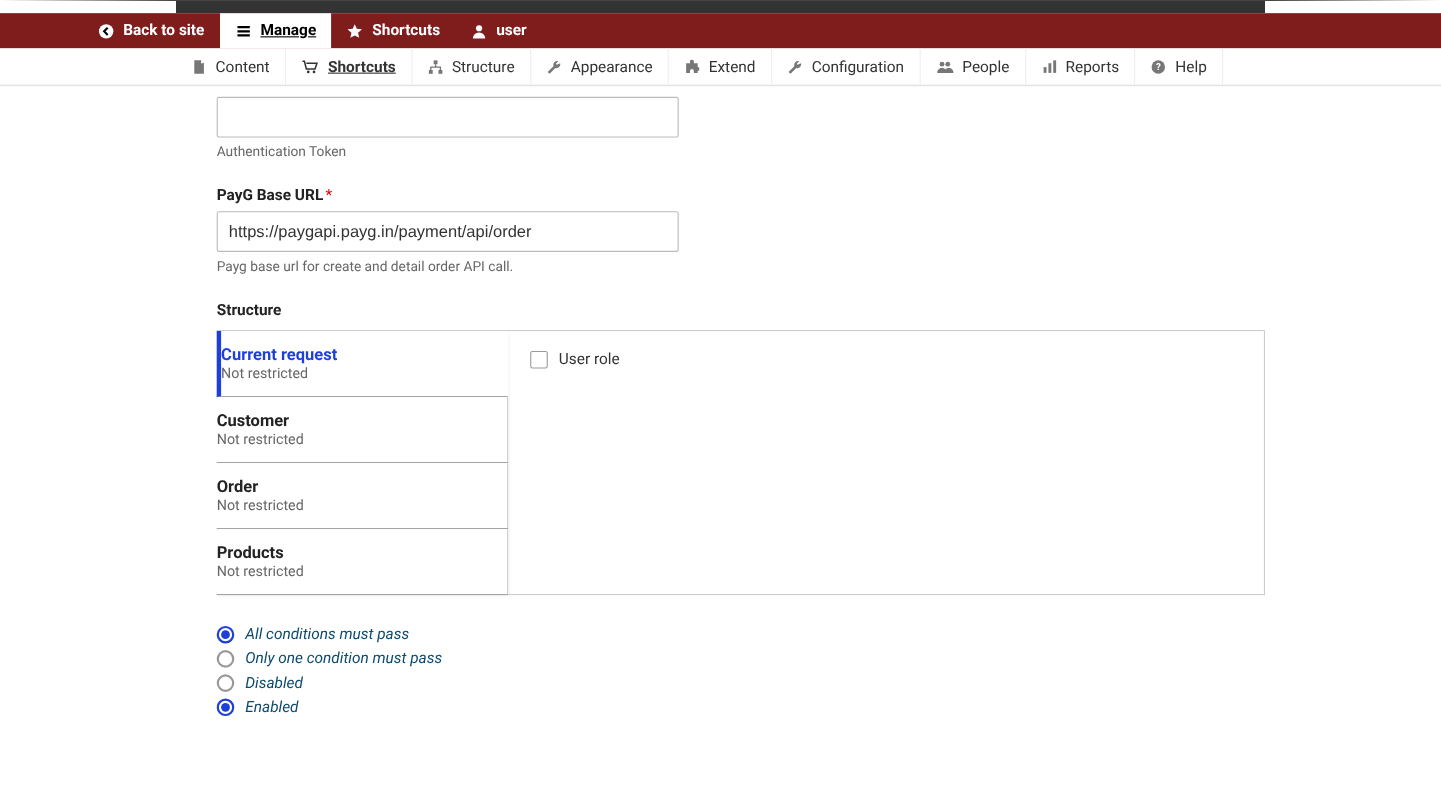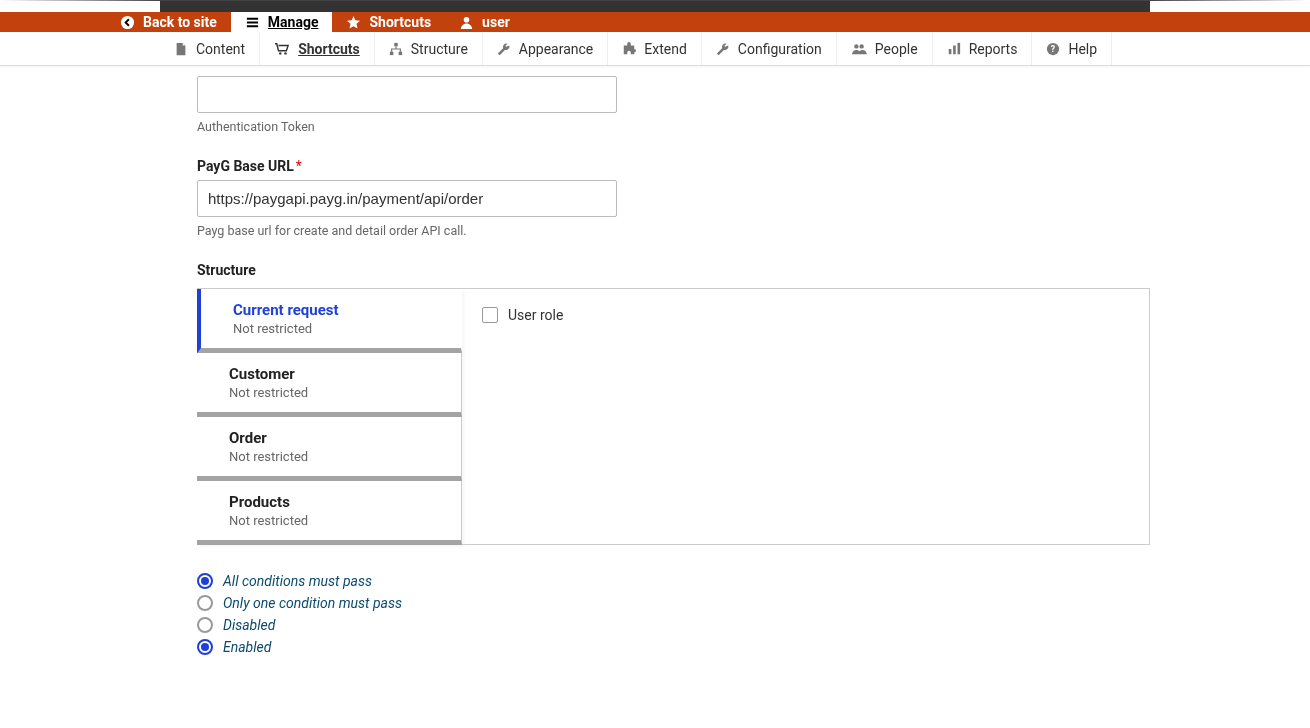--- a/index.html
+++ b/index.html
@@ -15,25 +15,25 @@
     background: #fff;
   }
   .chrome-top {
     height: 12px;
     background: #333;
     border-top: 1px solid #444;
     border-left: 160px solid #fff;
     border-right: 160px solid #fff;
   }
   .toolbar {
-    background: #c2410c;
+    background: #7f1d1d;
     display: flex;
     align-items: stretch;
-    height: 20px;
-    padding-left: 106px;
+    height: 32px;
+    padding-left: 75px;
   }
   .toolbar-item {
     display: inline-flex;
     align-items: center;
     gap: 8px;
     padding: 0 14px;
     color: #fff;
     font-weight: 700;
     font-size: 14px;
     cursor: pointer;
@@ -100,23 +100,23 @@
   .vtabs-wrap {
     border-top: 1px solid #ccc;
     display: flex;
     align-items: stretch;
   }
   .vtabs-list {
     width: 265px;
     background: #fff;
   }
   .vtab {
-    border-bottom: 5px solid #a3a3a3;
+    border-bottom: 1px solid #a3a3a3;
     border-right: 1px solid #ccc;
-    padding: 12px 32px;
+    padding: 12px 0;
     cursor: pointer;
     background: #fff;
     box-shadow: 2px 2px 3px rgba(0,0,0,0.04);
   }
   .vtab.active {
     border-left: 4px solid #1e3fd8;
     background: #fff;
     border-right: 1px solid transparent;
   }
   .vtab.active .vtab-label { color: #1e3fd8; }

